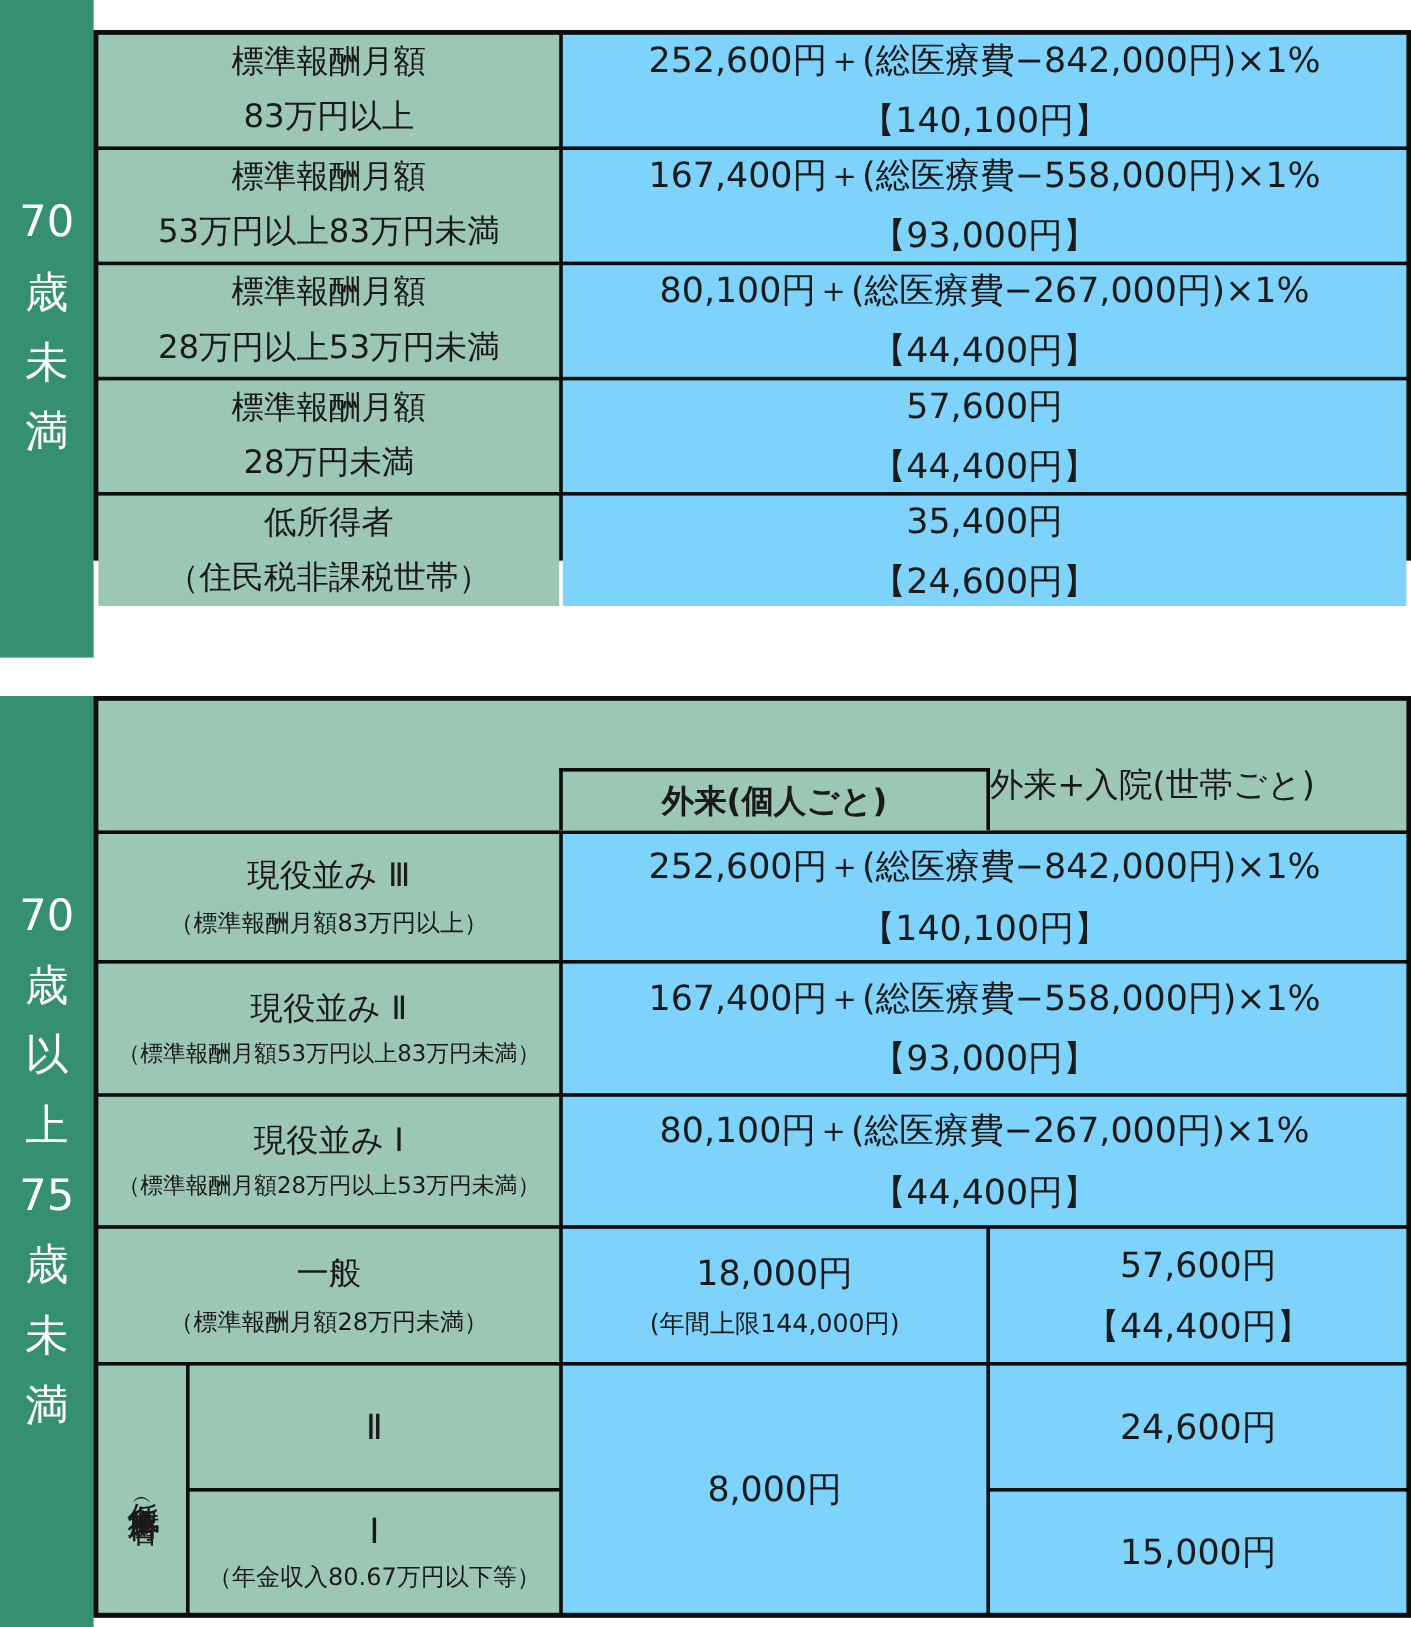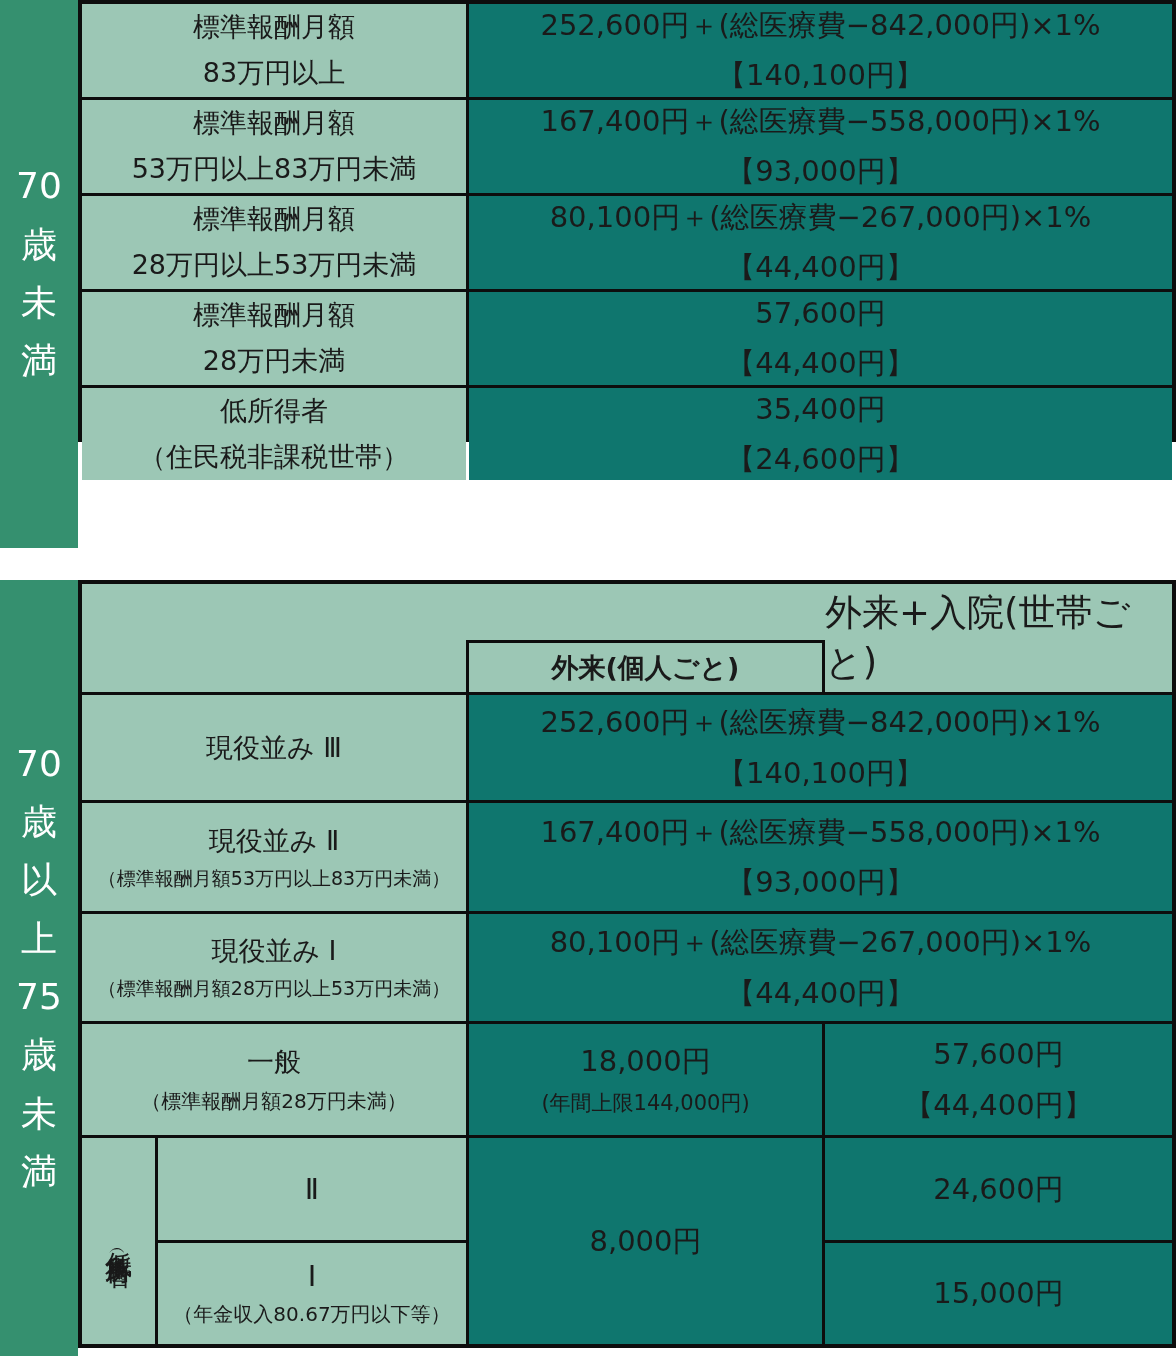--- a/index.html
+++ b/index.html
@@ -28,54 +28,55 @@
   .grid{
     position:absolute;left:78px;top:0;width:1098px;
     background:var(--line);
     border:4px solid var(--line);
     display:grid;gap:3px;
   }
   .grid1{
     height:442px;
     grid-template-columns:384px 1fr;
     grid-template-rows:repeat(5,1fr);
+    margin-top:25px;
   }
   .grid2{
     height:768px;
     grid-template-columns:73px 308px 353px 347px;
     grid-template-rows:108px 105px 108px 107px 111px 102px 101px;
   }
   .cell{
     display:flex;flex-direction:column;align-items:center;justify-content:center;
     text-align:center;
   }
   .green{background:var(--light-green);}
-  .white{background:#0f766e;}
+  .white{background:#7dd3fc;}
 
   
   .lbl{font-size:27px;line-height:1.72;}
   .sub{font-size:20px;line-height:1.35;margin-top:8px;}
   .sub-long{font-size:19px;}
   .val{font-size:29px;line-height:1.25;}
   .val .v + .v{margin-top:14px;}
   .vsub{font-size:21px;margin-top:10px;}
   .roman{font-size:29px;}
 
   
   .hdr{position:relative;grid-column:1/5;background:var(--light-green);}
   .outp-box{
     position:absolute;left:384px;top:56px;width:359px;height:52px;
     border:3px solid var(--line);border-bottom:none;
     display:flex;align-items:center;justify-content:center;
     font-size:27px;background:var(--light-green);font-weight:bold;
   }
   .house-label{
-    position:absolute;left:743px;top:0;width:347px;height:100%;
+    position:absolute;left:743px;top:16px;width:347px;height:100%;
     display:flex;align-items:center;justify-content:flex-start;
-    font-size:37px;
+    font-size:28px;
   }
 
   
   .g2-label{grid-column:1/3;}
   .g2-value{grid-column:3/5;}
   .g2-outp{grid-column:3;}
   .g2-house{grid-column:4;}
   .lowtag{grid-column:1;grid-row:6/8;}
   .low2-label{grid-column:2;grid-row:6;}
   .low1-label{grid-column:2;grid-row:7;}
@@ -169,20 +170,21 @@
         <div class="outp-box">
           <span>外来(個人ごと)</span>
         </div>
         <div class="house-label">
           <span>外来+入院(世帯ごと)</span>
         </div>
       </div>
 
       <div class="cell green g2-label">
         <div class="lbl" style="line-height:1.3">現役並み Ⅲ</div>
+        <div class="sub">（標準報酬月額83万円以上）</div>
       </div>
       <div class="cell white val g2-value">
         <div class="v">252,600円＋(総医療費−842,000円)×1%</div>
         <div class="v">【140,100円】</div>
       </div>
 
       <div class="cell green g2-label">
         <div class="lbl" style="line-height:1.3">現役並み Ⅱ</div>
         <div class="sub sub-long">（標準報酬月額53万円以上83万円未満）</div>
       </div>

